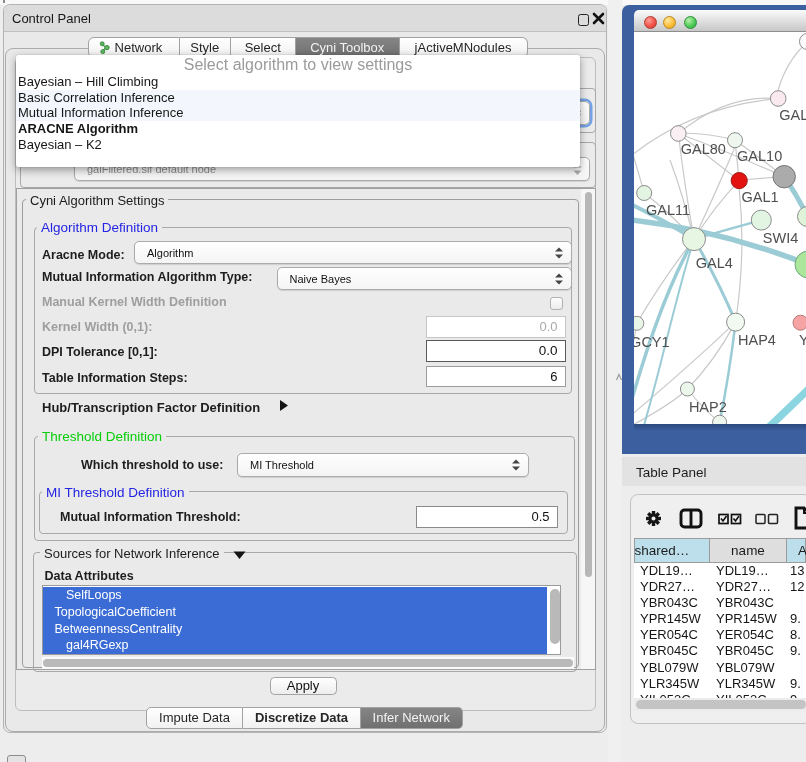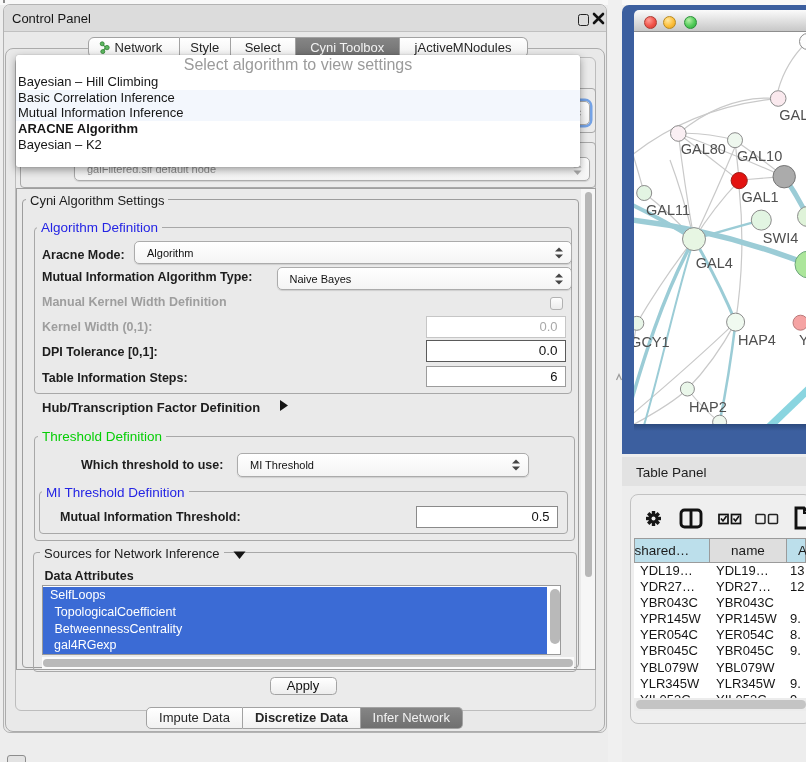--- a/index.html
+++ b/index.html
@@ -129,24 +129,24 @@
 <div class="fld" style="left:415.5px;top:506px;width:142px;height:21.5px;border-color:#8a8a8a">0.5</div>
 
 <div class="grp" style="left:33px;top:552px;width:541.5px;height:118px"></div>
 <div class="glab" style="left:40px;top:546px;color:#1c1c1c">Sources for Network Inference</div>
 <svg class="a" style="left:233px;top:549.5px" width="13" height="10" viewBox="0 0 13 10">
     <path d="M.5 1.5 L12.5 1.5 L6.5 9 Z" fill="#141414"></path>
   </svg>
 <div class="bl" style="left:44.5px;top:568.5px">Data Attributes</div>
 <div class="a" style="left:42px;top:584.5px;width:518.5px;height:70.5px;background:#fff;border:1px solid #9a9a9a;box-sizing:border-box"></div>
 <div class="a" style="left:43px;top:587px;width:503.5px;height:67px;background:#3b6bd5;color:#fff;font-size:12.5px">
- <div style="height:16.75px;line-height:16.5px;padding-left:7px">SelfLoops</div>
+ <div style="height:16.75px;line-height:16.5px;padding-left:23px">SelfLoops</div>
  <div style="height:16.75px;line-height:16.5px;padding-left:11.5px">TopologicalCoefficient</div>
  <div style="height:16.75px;line-height:16.5px;padding-left:11.5px">BetweennessCentrality</div>
- <div style="height:16.75px;line-height:16.5px;padding-left:11px">gal4RGexp</div>
+ <div style="height:16.75px;line-height:16.5px;padding-left:23px">gal4RGexp</div>
 </div>
 <div class="a" style="left:549.5px;top:589px;width:10px;height:54.5px;background:#b9b9b9;border-radius:5px"></div>
 <div class="a" style="left:42px;top:656.5px;width:532px;height:12.5px;background:#fafafa"></div>
 <div class="a" style="left:43px;top:658.5px;width:530px;height:8px;background:#b9b9b9;border-radius:4px"></div>
 
 <div class="a" style="left:269.5px;top:677px;width:67px;height:18px;background:linear-gradient(#ffffff,#ededed);
  border:1px solid #a3a3a3;border-radius:4.5px;box-sizing:border-box;text-align:center;line-height:16px;
  font-size:13px;color:#111">Apply</div>
 
 <div class="a" style="left:146px;top:707px;height:21.5px;font-size:12.5px">

